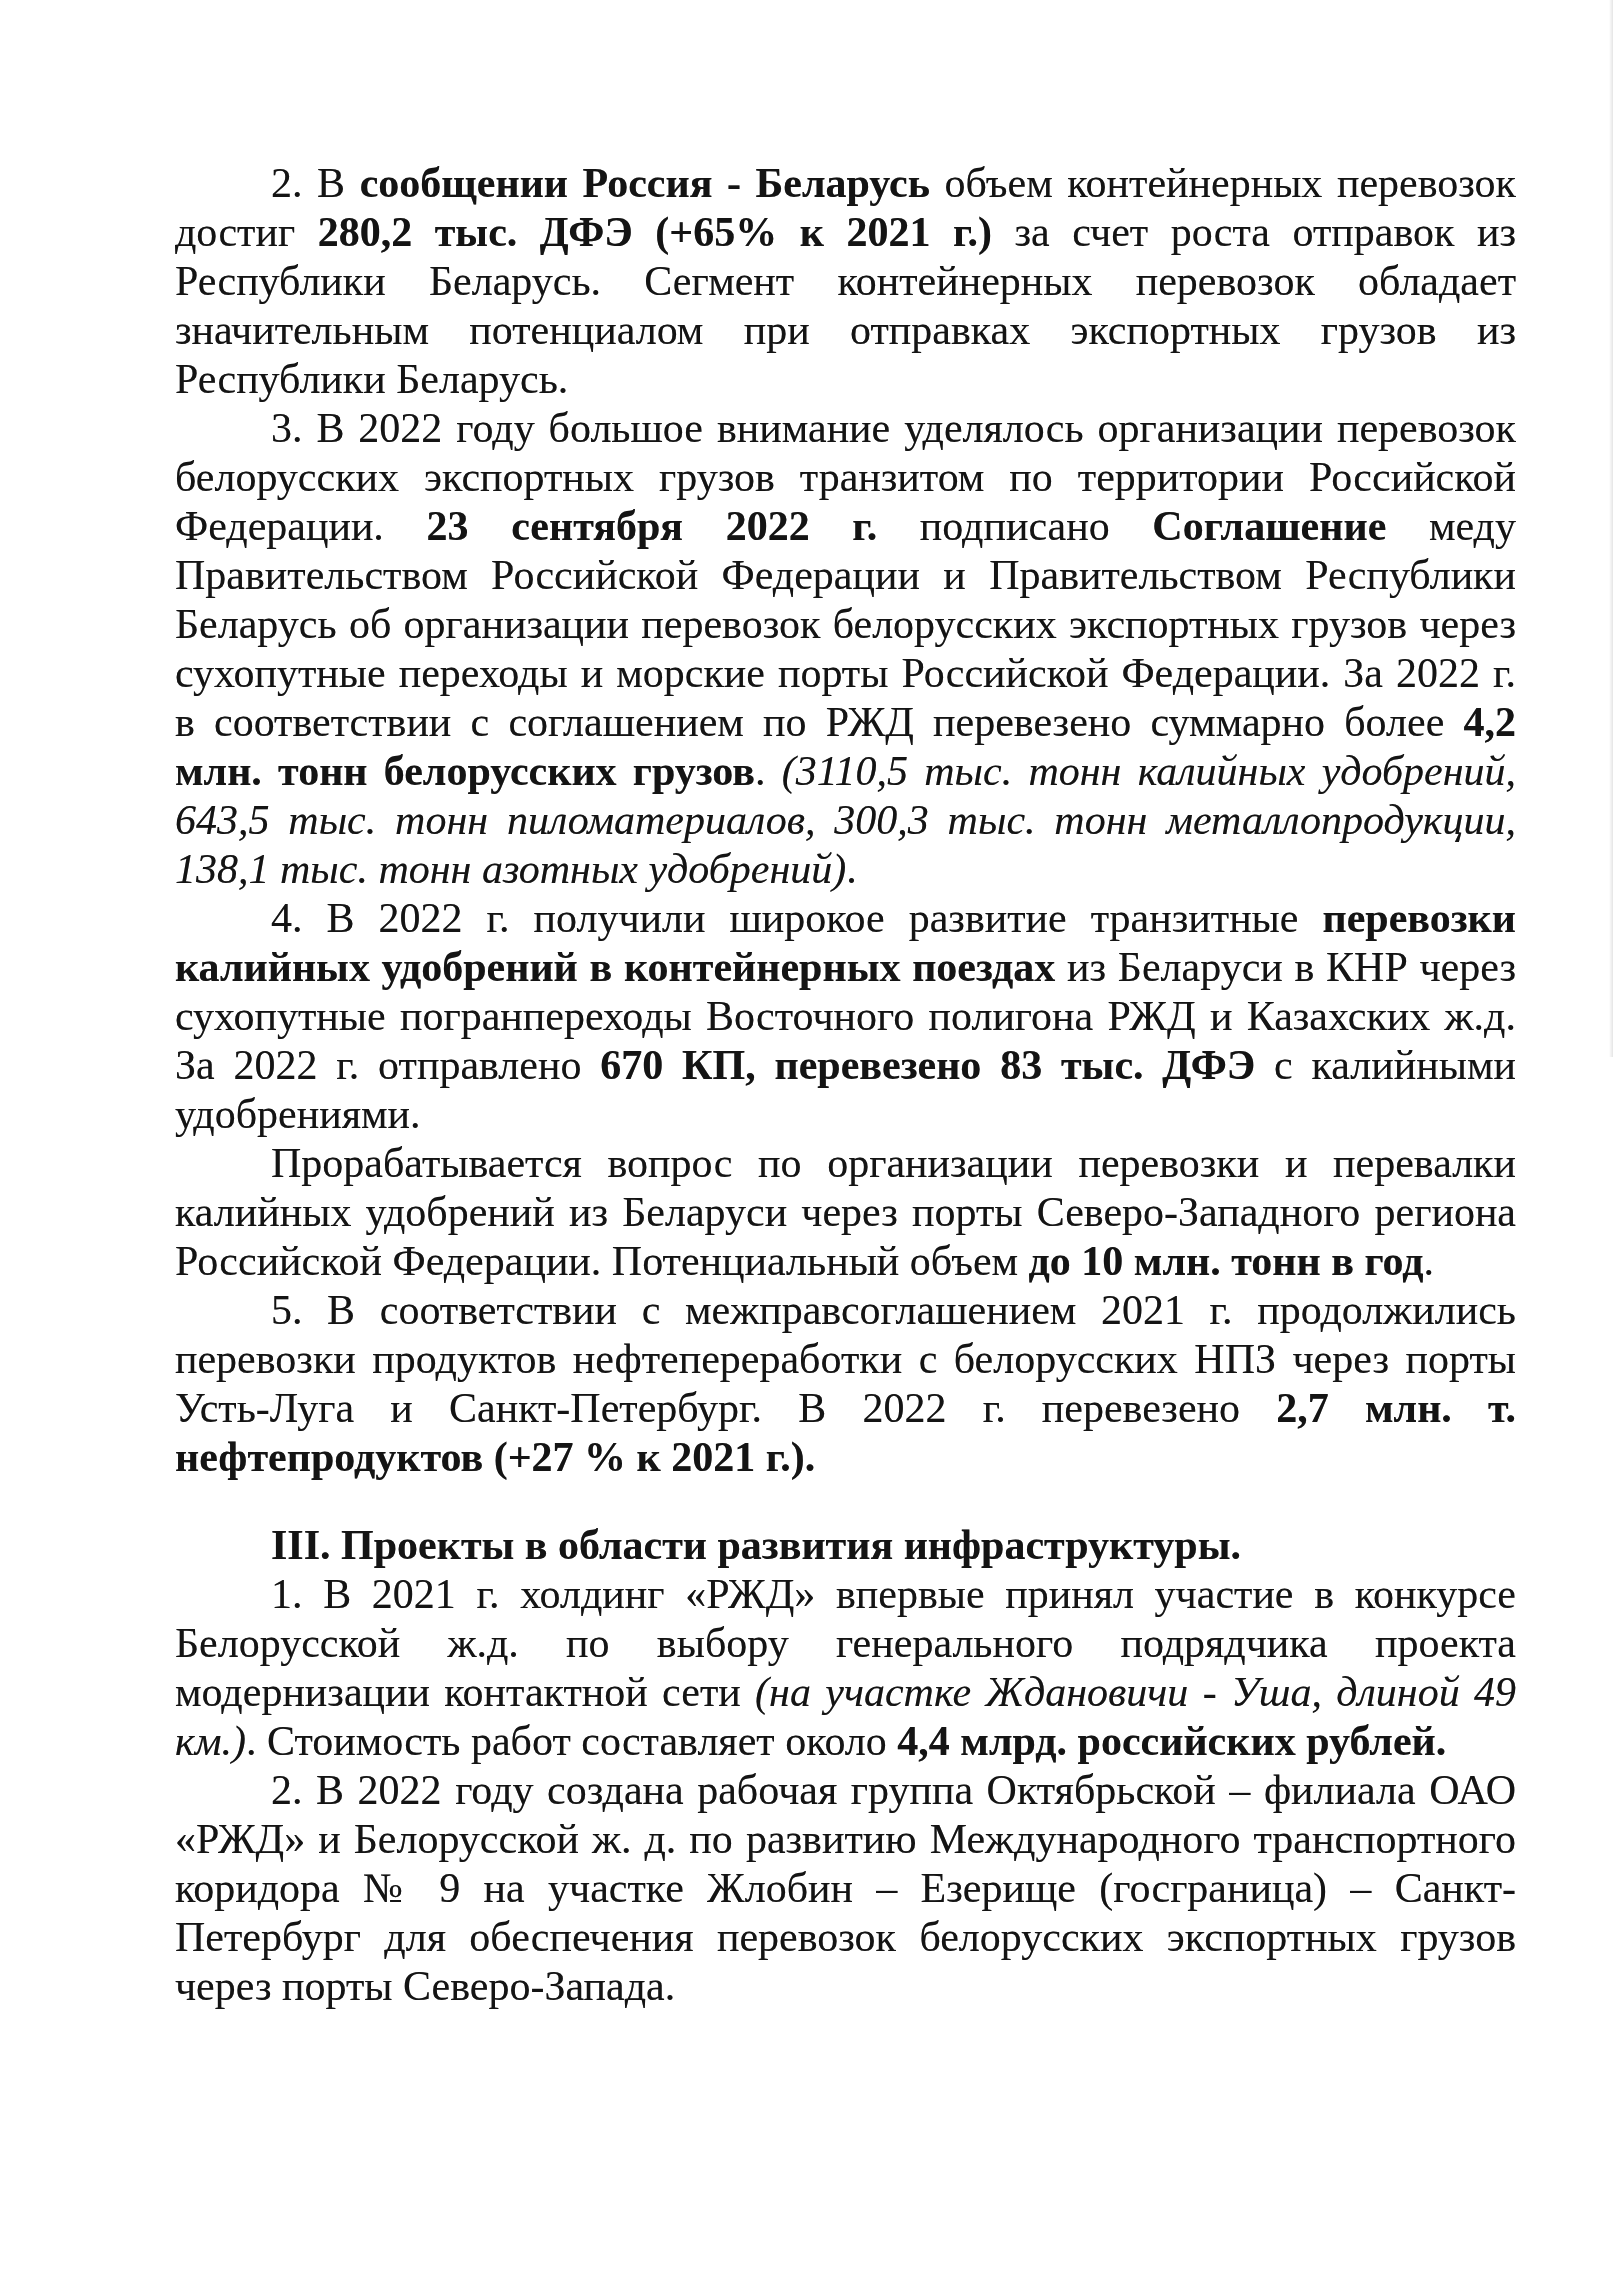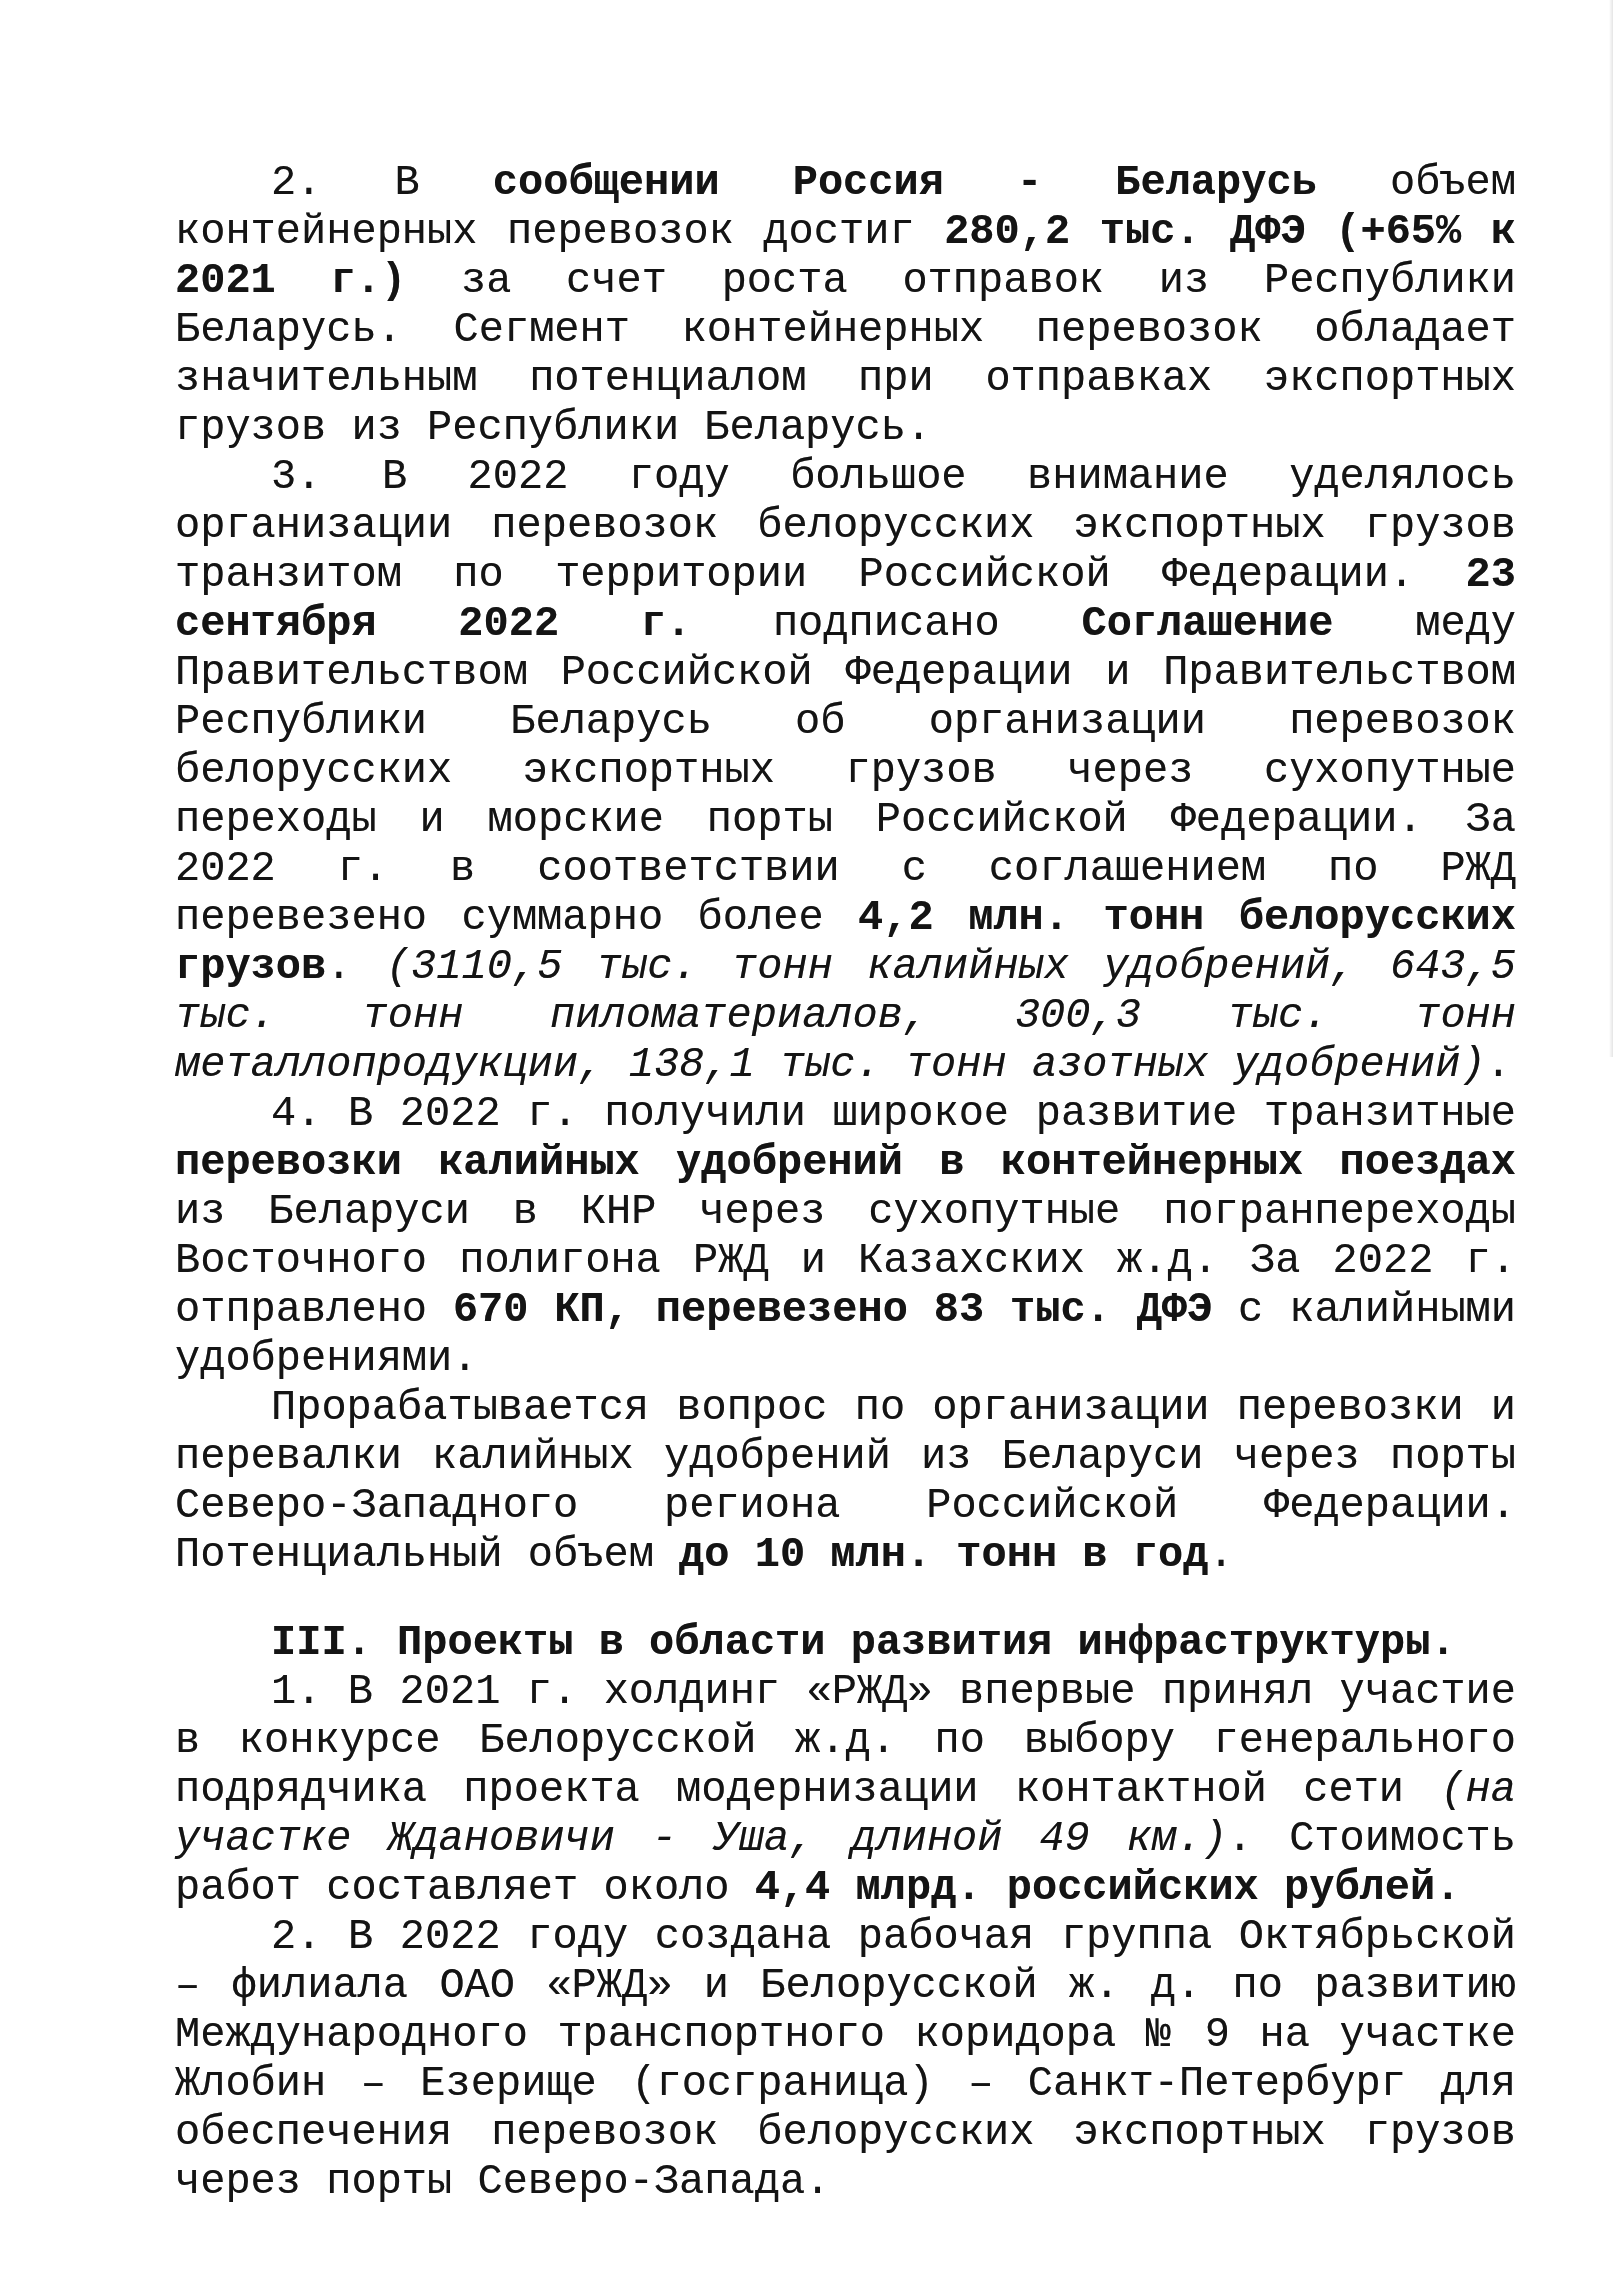--- a/index.html
+++ b/index.html
@@ -37,38 +37,38 @@
     font-size: 42px;
     line-height: 49px;
     color: #141414;
     text-align: justify;
     text-shadow: 0 0 0.4px rgba(0,0,0,0.45);
   }
   .para {
     margin: 0;
     padding: 0;
     text-indent: 96px;
-    font-family: Liberation Mono, monospace;
   }
   .para.heading {
     margin-top: 39px;
     font-weight: 700;
   }
   .run.normal { font-weight: inherit; font-style: normal; }
   .run.bold   { font-weight: 700; }
   .run.italic { font-style: italic; }
 </style>
 </head>
 <body>
 
 <div class="page">
   <div class="scan-edge"></div>
   <div class="text-block">
       <p class="para body"><span class="run normal">2. В </span><span class="run bold">сообщении Россия - Беларусь</span><span class="run normal"> объем контейнерных перевозок достиг </span><span class="run bold">280,2 тыс. ДФЭ (+65% к 2021 г.)</span><span class="run normal"> за счет роста отправок из Республики Беларусь. Сегмент контейнерных перевозок обладает значительным потенциалом при отправках экспортных грузов из Республики Беларусь.</span></p>
       <p class="para body"><span class="run normal">3. В 2022 году большое внимание уделялось организации перевозок белорусских экспортных грузов транзитом по территории Российской Федерации. </span><span class="run bold">23 сентября 2022 г.</span><span class="run normal"> подписано </span><span class="run bold">Соглашение</span><span class="run normal"> меду Правительством Российской Федерации и Правительством Республики Беларусь об организации перевозок белорусских экспортных грузов через сухопутные переходы и морские порты Российской Федерации. За 2022 г. в соответствии с соглашением по РЖД перевезено суммарно более </span><span class="run bold">4,2 млн. тонн белорусских грузов</span><span class="run normal">. </span><span class="run italic">(3110,5 тыс. тонн калийных удобрений, 643,5 тыс. тонн пиломатериалов, 300,3 тыс. тонн металлопродукции, 138,1 тыс. тонн азотных удобрений)</span><span class="run normal">.</span></p>
       <p class="para body"><span class="run normal">4. В 2022 г. получили широкое развитие транзитные </span><span class="run bold">перевозки калийных удобрений в контейнерных поездах</span><span class="run normal"> из Беларуси в КНР через сухопутные погранпереходы Восточного полигона РЖД и Казахских ж.д. За 2022 г. отправлено </span><span class="run bold">670 КП, перевезено 83 тыс. ДФЭ</span><span class="run normal"> с калийными удобрениями.</span></p>
       <p class="para body"><span class="run normal">Прорабатывается вопрос по организации перевозки и перевалки калийных удобрений из Беларуси через порты Северо-Западного региона Российской Федерации. Потенциальный объем </span><span class="run bold">до 10 млн. тонн в год</span><span class="run normal">.</span></p>
+      <p class="para body"><span class="run normal">5. В соответствии с межправсоглашением 2021 г. продолжились перевозки продуктов нефтепереработки с белорусских НПЗ через порты Усть-Луга и Санкт-Петербург. В 2022 г. перевезено </span><span class="run bold">2,7 млн. т. нефтепродуктов (+27 % к 2021 г.).</span></p>
       <p class="para heading"><span class="run bold">III. Проекты в области развития инфраструктуры.</span></p>
       <p class="para body"><span class="run normal">1. В 2021 г. холдинг «РЖД» впервые принял участие в конкурсе Белорусской ж.д. по выбору генерального подрядчика проекта модернизации контактной сети </span><span class="run italic">(на участке Ждановичи - Уша, длиной 49 км.)</span><span class="run normal">. Стоимость работ составляет около </span><span class="run bold">4,4 млрд. российских рублей.</span></p>
       <p class="para body"><span class="run normal">2. В 2022 году создана рабочая группа Октябрьской – филиала ОАО «РЖД» и Белорусской ж. д. по развитию Международного транспортного коридора № 9 на участке Жлобин – Езерище (госграница) – Санкт-Петербург для обеспечения перевозок белорусских экспортных грузов через порты Северо-Запада.</span></p>
     </div>
 </div>
 
 
 </body></html>

